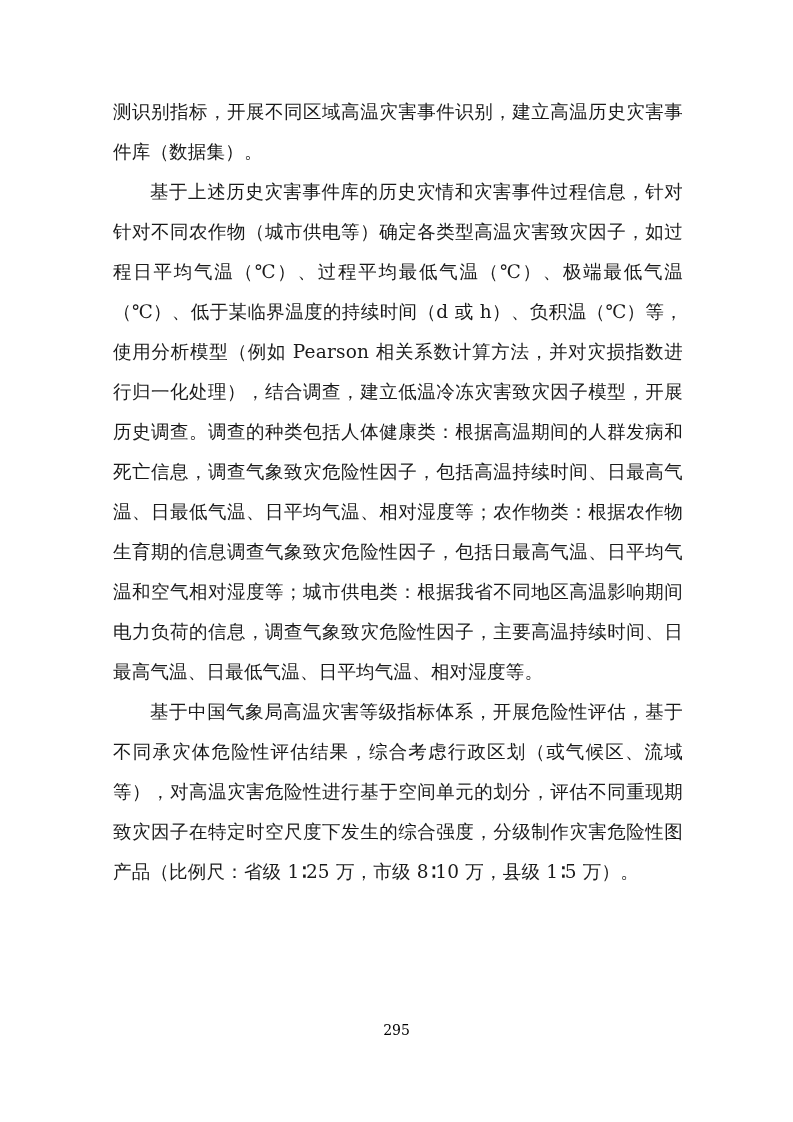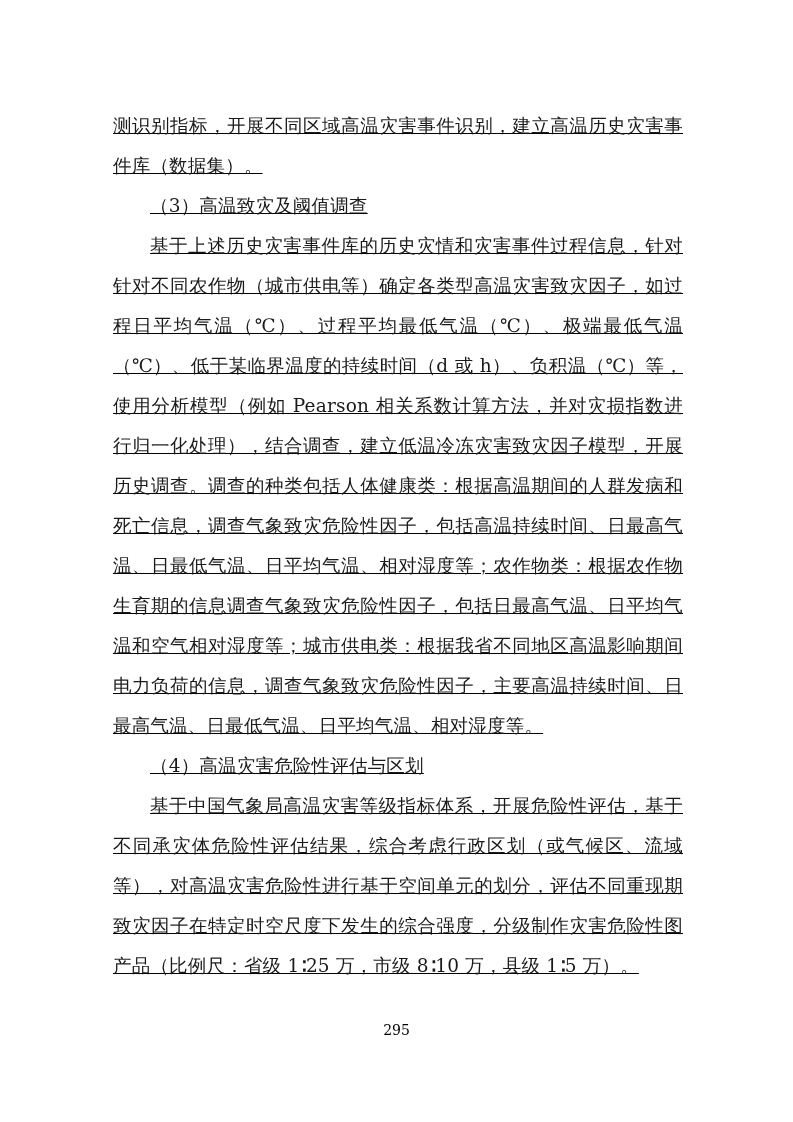--- a/index.html
+++ b/index.html
@@ -12,23 +12,22 @@
     width: 793px;
     height: 1122px;
     background: #ffffff;
     margin: 0 auto;
     overflow: hidden;
     box-sizing: border-box;
   }
   .content {
     position: absolute;
     left: 113px;
-    top: 106px;
+    top: 92px;
     width: 570px;
-    text-decoration: underline;
   }
   p {
     margin: 0;
     font-family: "DejaVu Serif", "Liberation Serif", serif;
     font-size: 18.5px;
     line-height: 40px;
     color: #1a1a1a;
     text-align: justify;
     text-justify: inter-character;
     letter-spacing: 0.2px;
@@ -46,19 +45,17 @@
     font-size: 14px;
     color: #000000;
   }
 </style>
 </head>
 <body>
 
 <div class="page">
   <div class="content">
     <p>测识别指标，开展不同区域高温灾害事件识别，建立高温历史灾害事件库（数据集）。</p>
-    <p class="indent">（3）高温致灾及阈值调查</p>
     <p class="indent">基于上述历史灾害事件库的历史灾情和灾害事件过程信息，针对针对不同农作物（城市供电等）确定各类型高温灾害致灾因子，如过程日平均气温（℃）、过程平均最低气温（℃）、极端最低气温（℃）、低于某临界温度的持续时间（d 或 h）、负积温（℃）等，使用分析模型（例如 Pearson 相关系数计算方法，并对灾损指数进行归一化处理），结合调查，建立低温冷冻灾害致灾因子模型，开展历史调查。调查的种类包括人体健康类：根据高温期间的人群发病和死亡信息，调查气象致灾危险性因子，包括高温持续时间、日最高气温、日最低气温、日平均气温、相对湿度等；农作物类：根据农作物生育期的信息调查气象致灾危险性因子，包括日最高气温、日平均气温和空气相对湿度等；城市供电类：根据我省不同地区高温影响期间电力负荷的信息，调查气象致灾危险性因子，主要高温持续时间、日最高气温、日最低气温、日平均气温、相对湿度等。</p>
-    <p class="indent">（4）高温灾害危险性评估与区划</p>
     <p class="indent">基于中国气象局高温灾害等级指标体系，开展危险性评估，基于不同承灾体危险性评估结果，综合考虑行政区划（或气候区、流域等），对高温灾害危险性进行基于空间单元的划分，评估不同重现期致灾因子在特定时空尺度下发生的综合强度，分级制作灾害危险性图产品（比例尺：省级 1∶25 万，市级 8∶10 万，县级 1∶5 万）。</p>
   </div>
   <div class="page-number">295</div>
 </div>
 
 </body></html>

